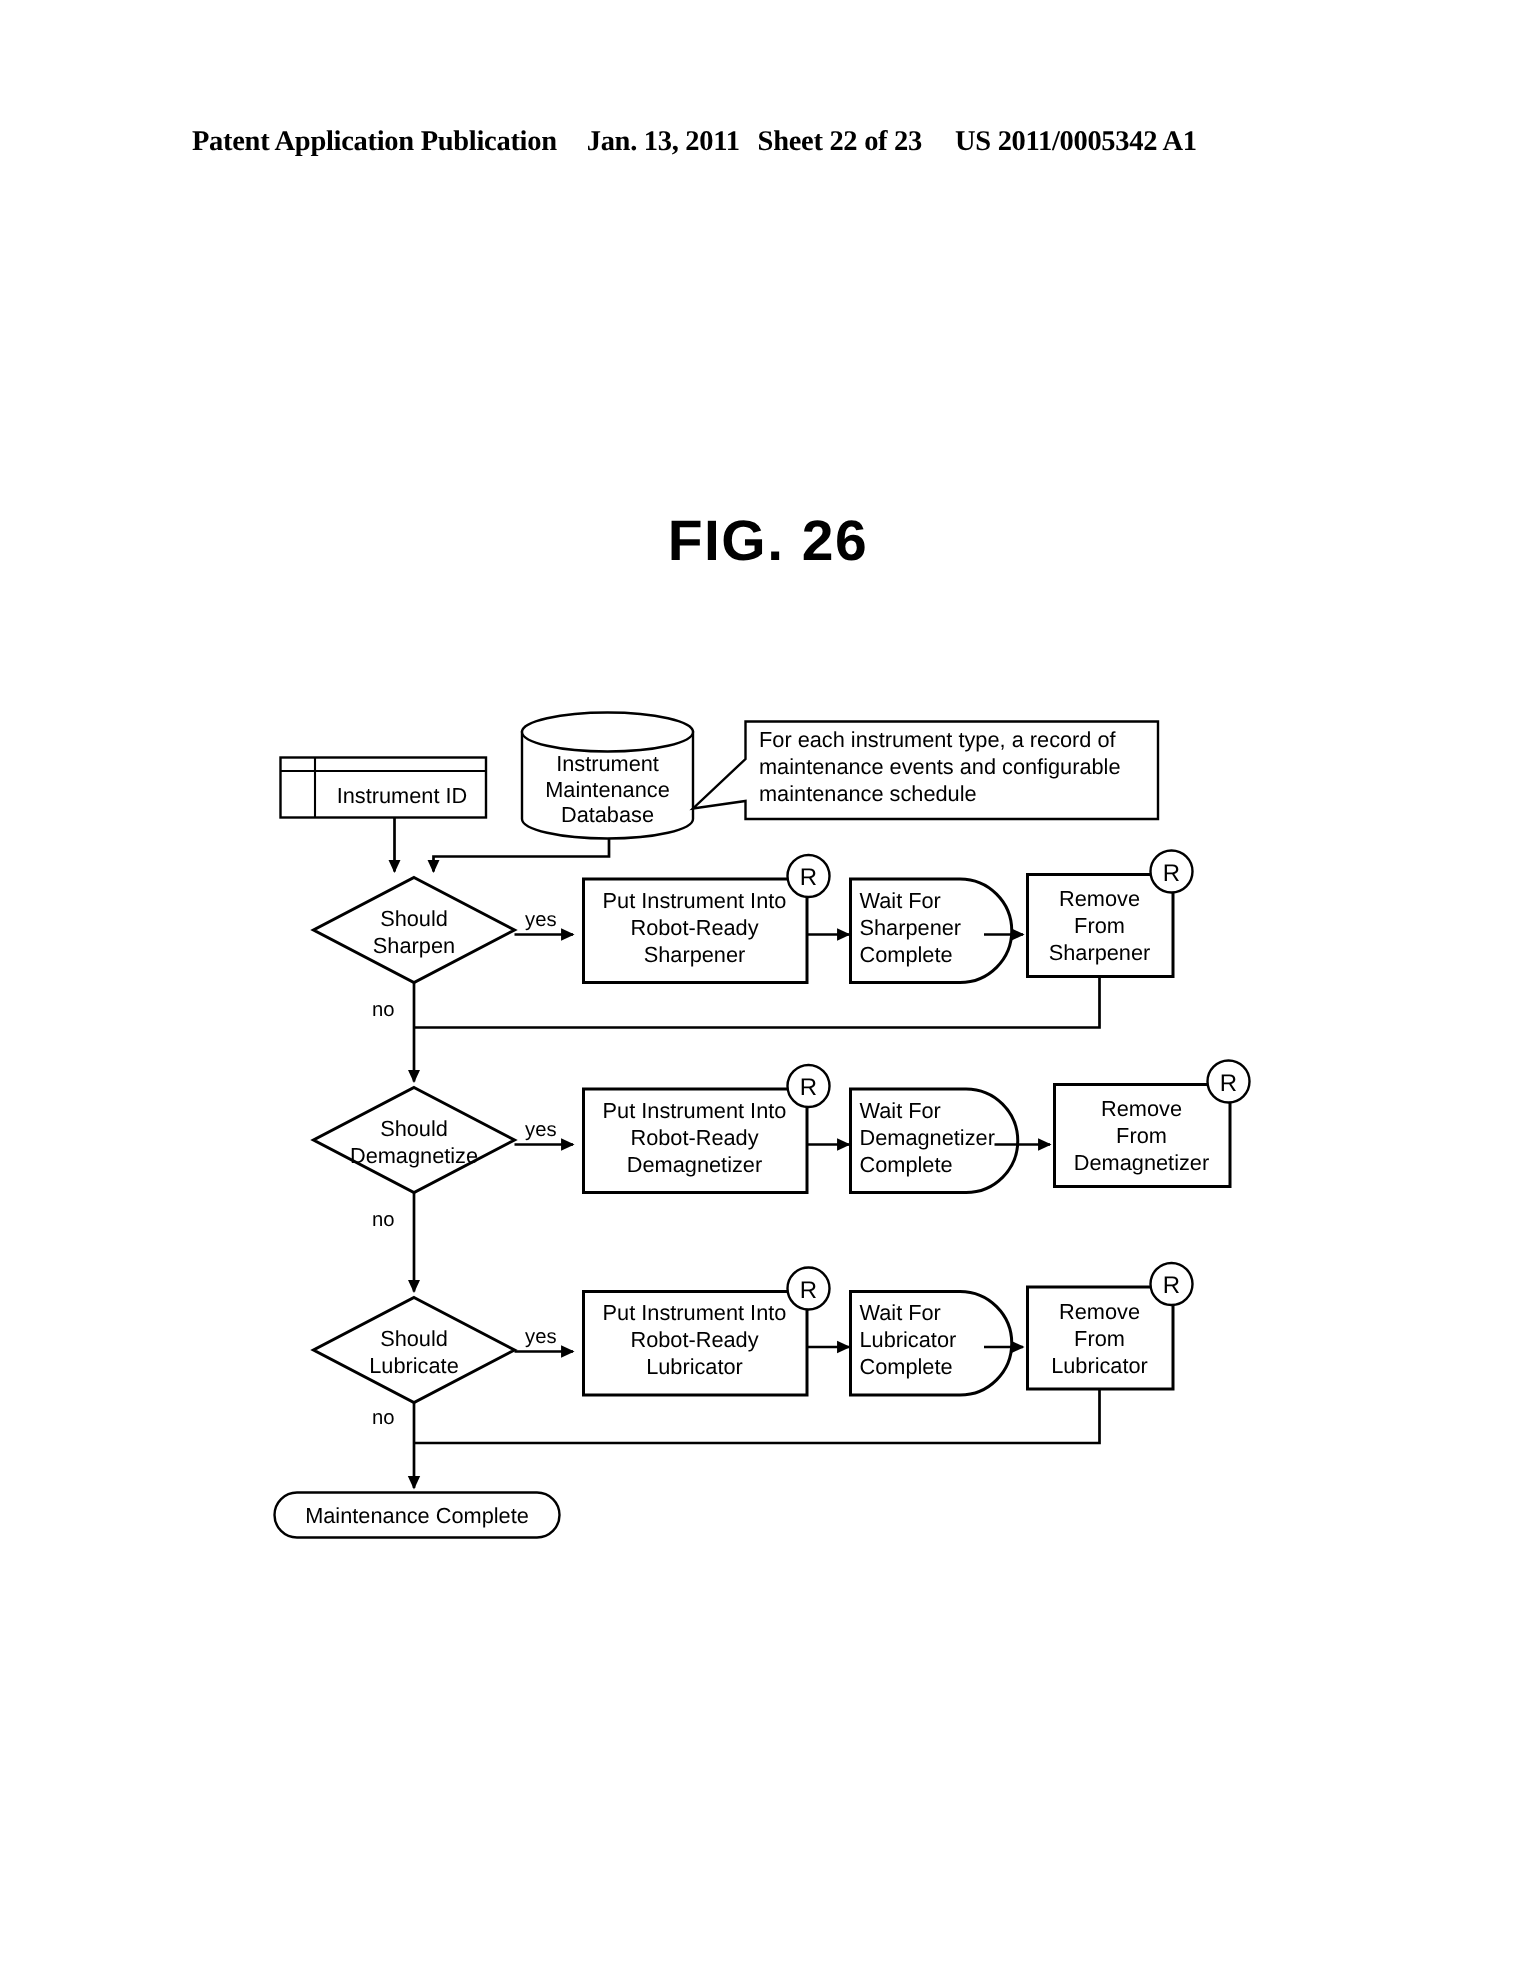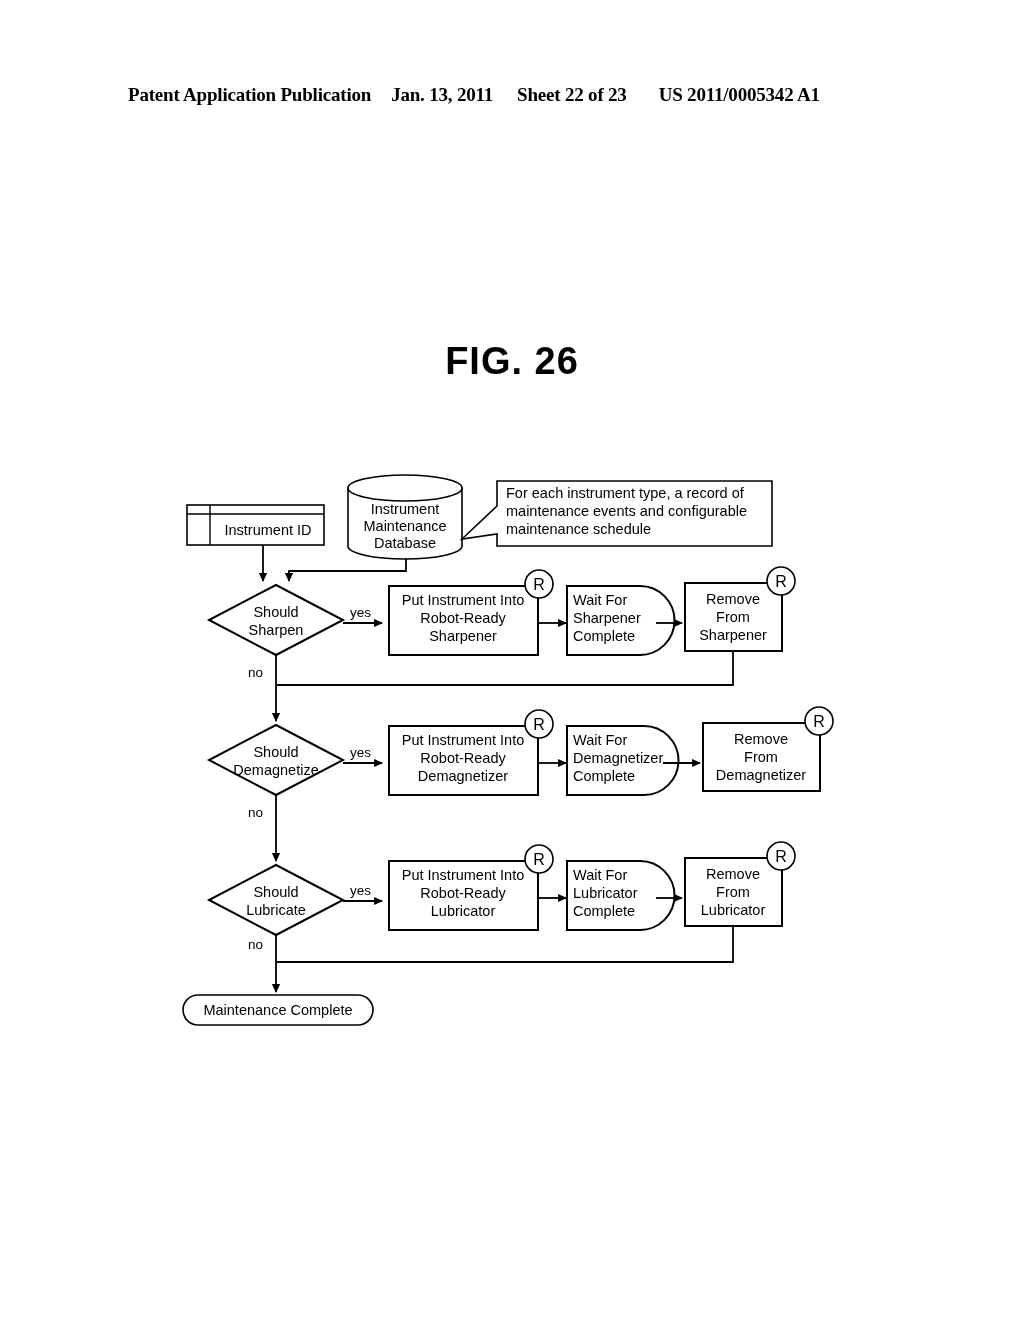--- a/index.html
+++ b/index.html
@@ -29,24 +29,24 @@
     font-weight: bold;
     font-size: 19px;
     letter-spacing: -0.2px;
     white-space: nowrap;
   }
   #patent-header .hd-pub { }
   #patent-header .hd-date {
     margin-left: 20px;
   }
   #patent-header .hd-sheet {
-    margin-left: 24px;
+    margin-left: 12px;
   }
   #patent-header .hd-num {
-    margin-left: 32px;
+    margin-left: 22px;
   }
 
   
   #figure-title {
     position: absolute;
     top: 340px;
     left: 0;
     width: 1024px;
     text-align: center;
     font-family: "Liberation Sans", sans-serif;

